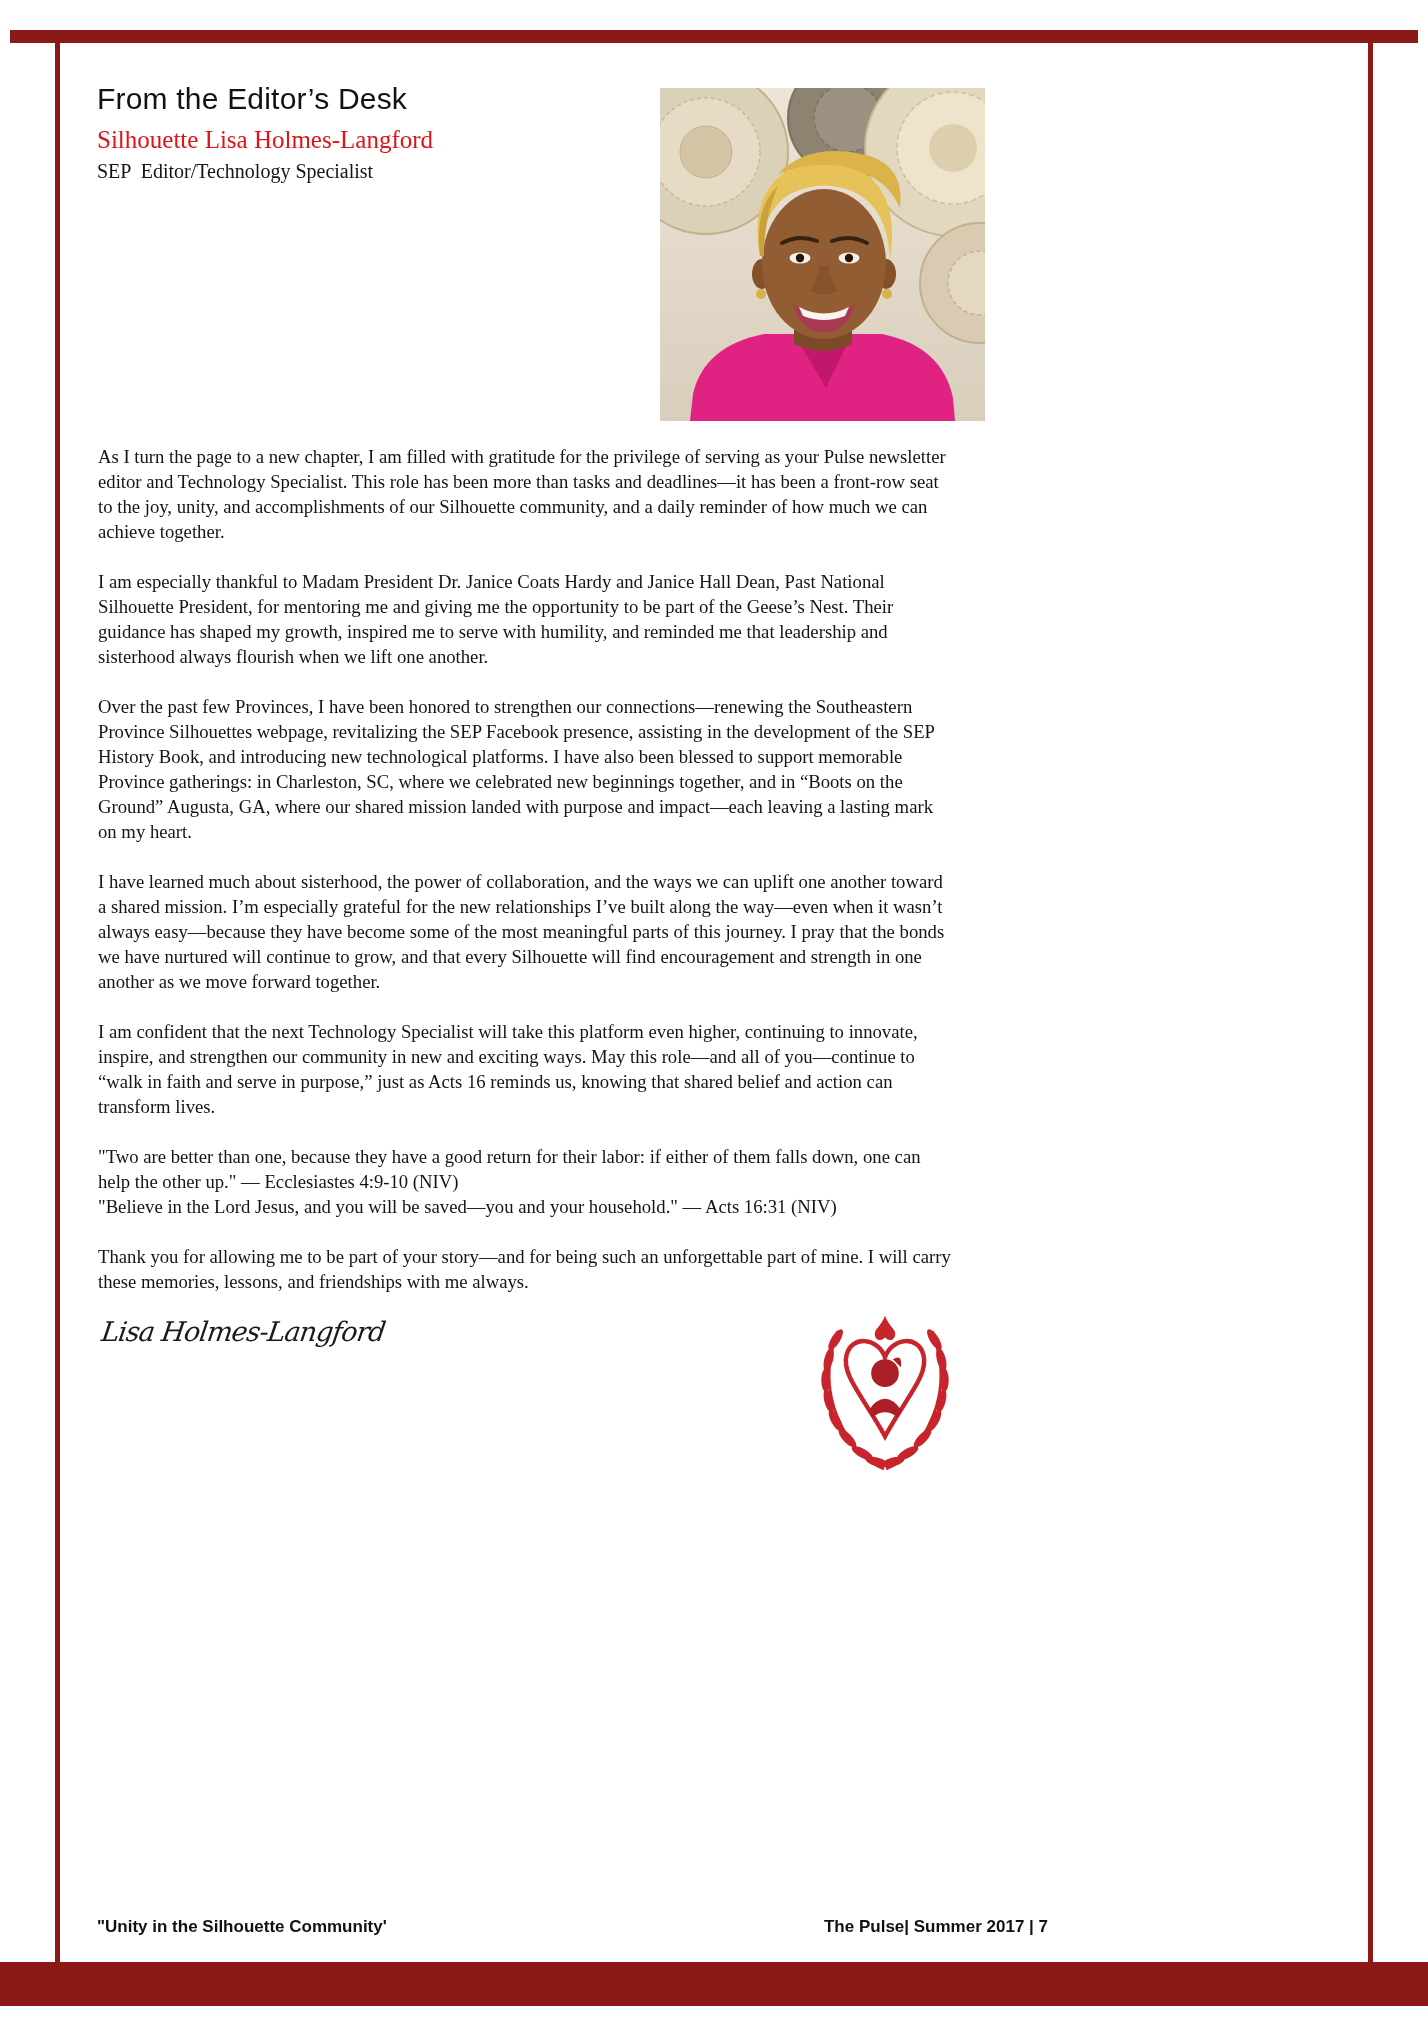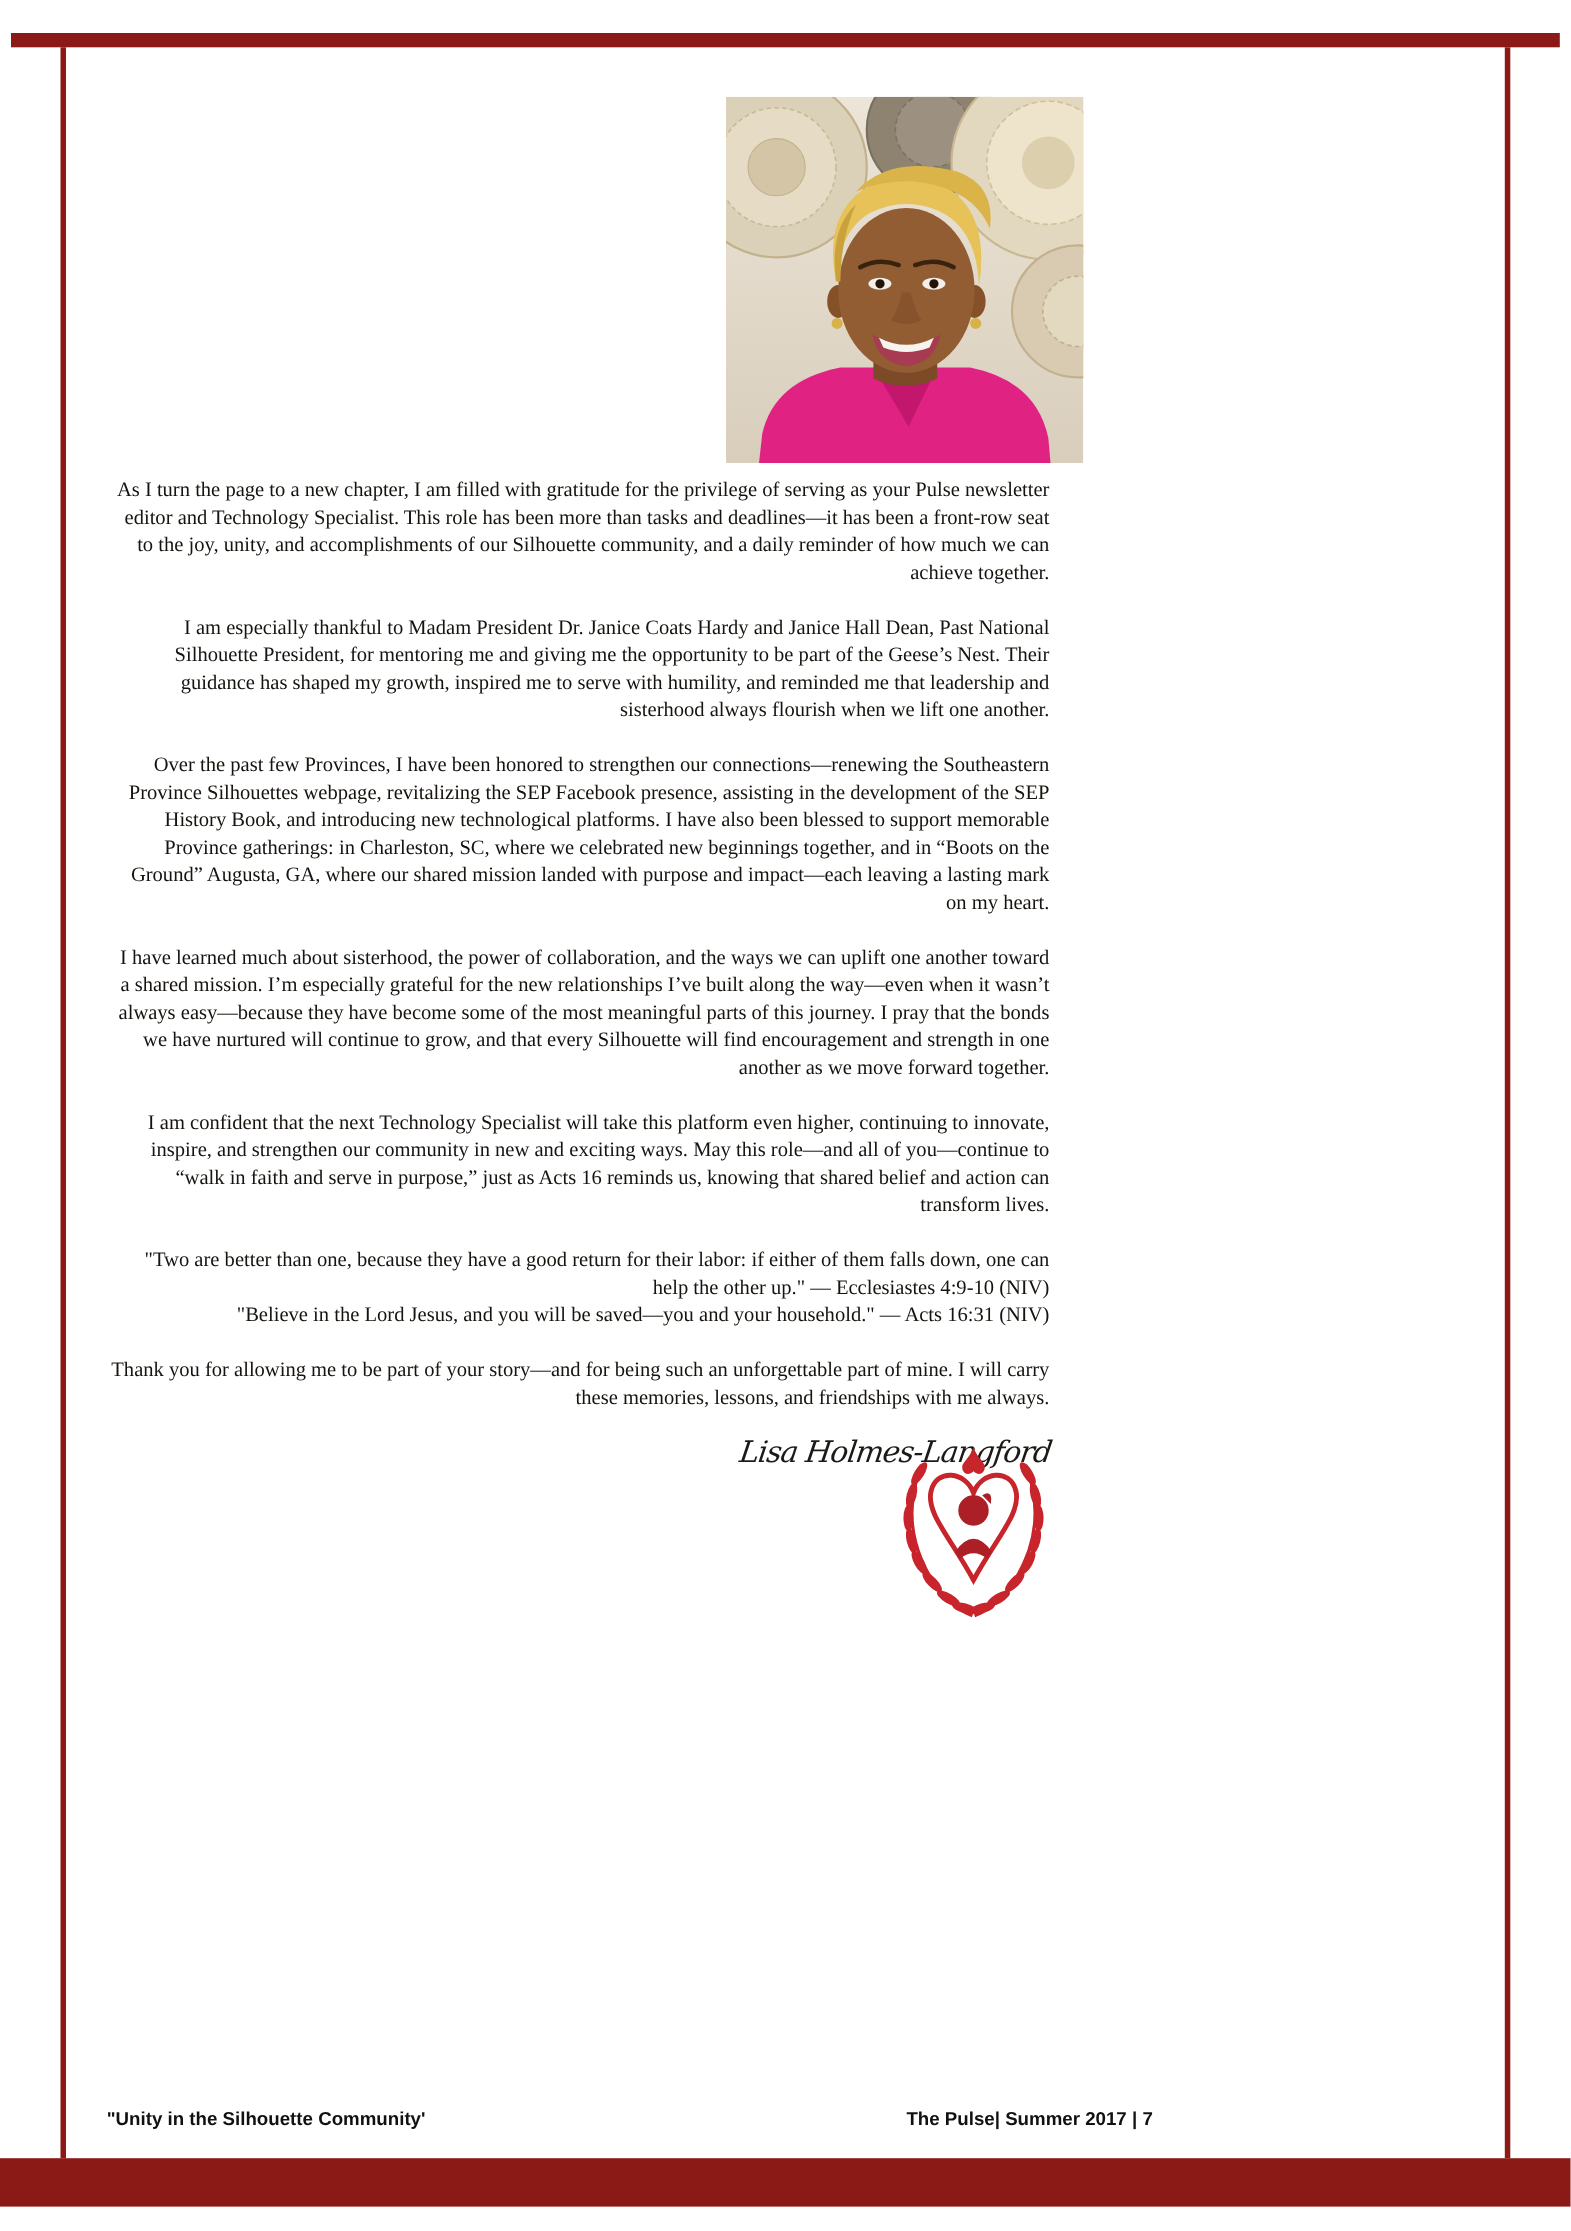--- a/index.html
+++ b/index.html
@@ -41,22 +41,22 @@
 
   
   .photo {
     position: absolute; left: 660px; top: 88px;
     width: 325px; height: 333px; overflow: hidden;
   }
   .photo svg { display: block; width: 325px; height: 333px; }
 
   
   .body-text {
-    position: absolute; left: 98px; top: 433px; width: 856px;
-    font-size: 18.7px; line-height: 25px; color: #17140f; text-align: right;
+    position: absolute; left: 98px; top: 444px; width: 856px;
+    font-size: 18.7px; line-height: 25px; color: #17140f;
   }
   .body-text p { margin: 0 0 25px 0; }
   .quote-block { margin: 0 0 25px 0; }
   .quote-block p { margin: 0; }
   .closing { margin: 0 0 2px 0 !important; }
   .signature {
     font-family: "DejaVu Serif", serif;
     font-style: italic; font-size: 27px; color: #1c1a16;
     transform: skewX(-8deg); transform-origin: left bottom;
     letter-spacing: -1px; margin: 0 0 26px 2px;
@@ -78,20 +78,25 @@
 </head>
 <body>
 
 <div class="page">
 
   <div class="frame-top"></div>
   <div class="frame-left"></div>
   <div class="frame-right"></div>
   <div class="frame-bottom"></div>
 
+  <div class="header">
+    <div class="title">From the Editor’s Desk</div>
+    <div class="author">Silhouette Lisa Holmes-Langford</div>
+    <div class="role">SEP  Editor/Technology Specialist</div>
+  </div>
 
   <div class="photo">
     <svg viewBox="0 0 325 333">
       <defs>
         <linearGradient id="wall" x1="0" y1="0" x2="0" y2="1">
           <stop offset="0" stop-color="#ece5d8"></stop>
           <stop offset="1" stop-color="#d9cebc"></stop>
         </linearGradient>
       </defs>
       <rect width="325" height="333" fill="url(#wall)"></rect>

